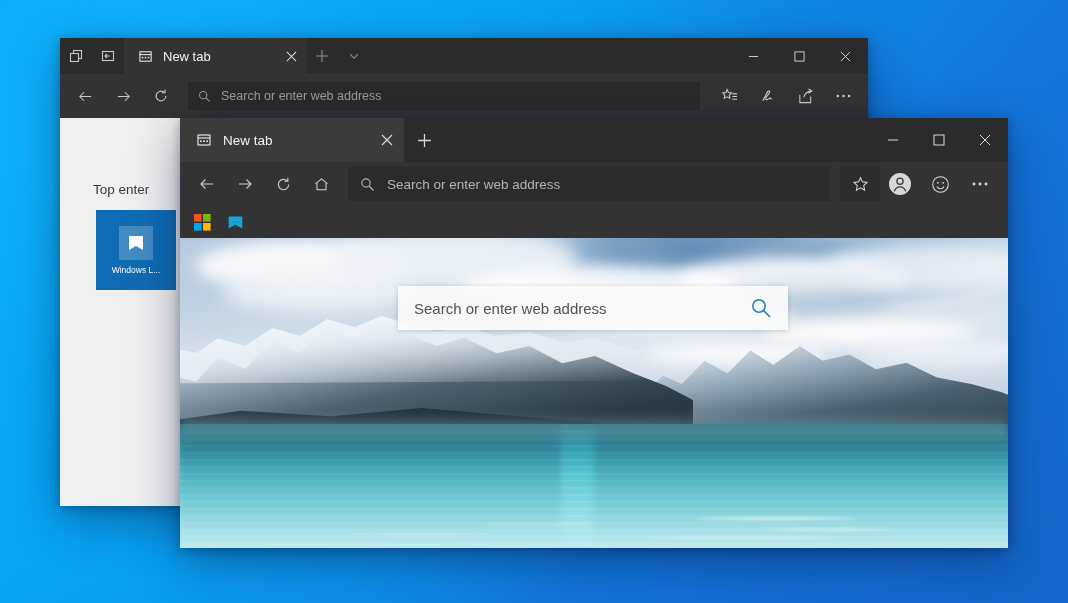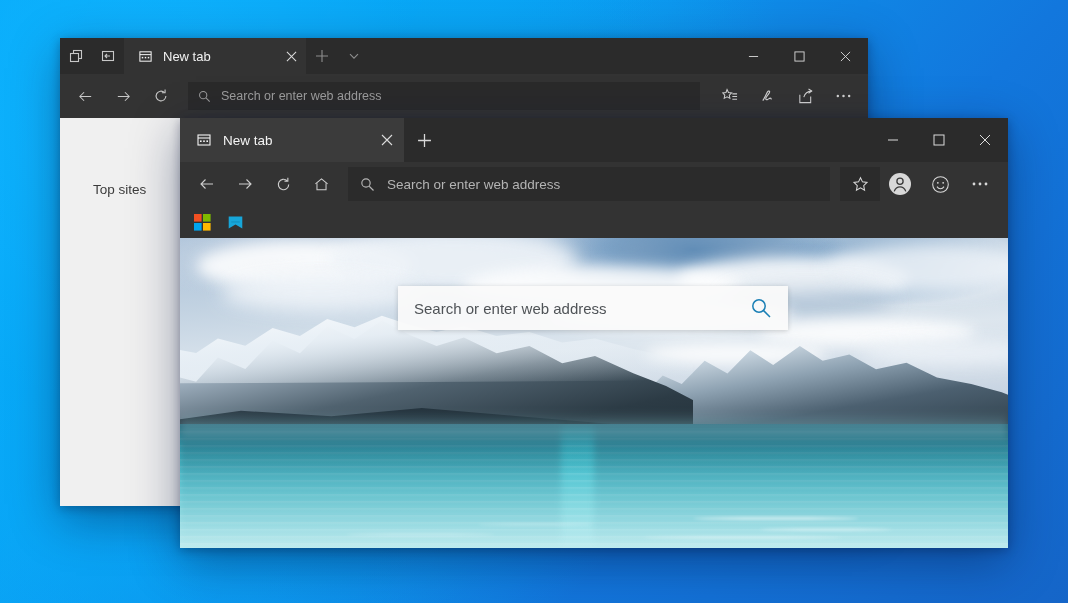--- a/index.html
+++ b/index.html
@@ -307,21 +307,29 @@
     <div class="tbicon">
       <svg class="ico" width="17" height="6" viewBox="0 0 18 6" fill="currentColor">
         <circle cx="3" cy="3" r="1.3"></circle>
           <circle cx="9" cy="3" r="1.3"></circle>
           <circle cx="15" cy="3" r="1.3"></circle>
       </svg>
     </div>
   </div>
 
   <div class="page">
-    <div class="ntp-label">Top sites</div>
+    <div class="ntp-label">Top enter</div>
+    <div class="tile">
+      <span class="glyph">
+        <svg class="ico" width="20" height="20" viewBox="0 0 20 20" fill="#ffffff">
+          <path d="M3 3h14v14l-7-4-7 4z"></path>
+        </svg>
+      </span>
+      <span class="tlabel">Windows L...</span>
+    </div>
   </div>
 </div>
 
 <div class="window" id="win-front">
 
   <div class="titlebar">
     <div class="tab">
       <span class="fav">
         <svg class="ico" width="16" height="16" viewBox="0 0 16 16" fill="none" stroke="currentColor" stroke-width="1.1">
           <rect x="2" y="3" width="12" height="10"></rect>

